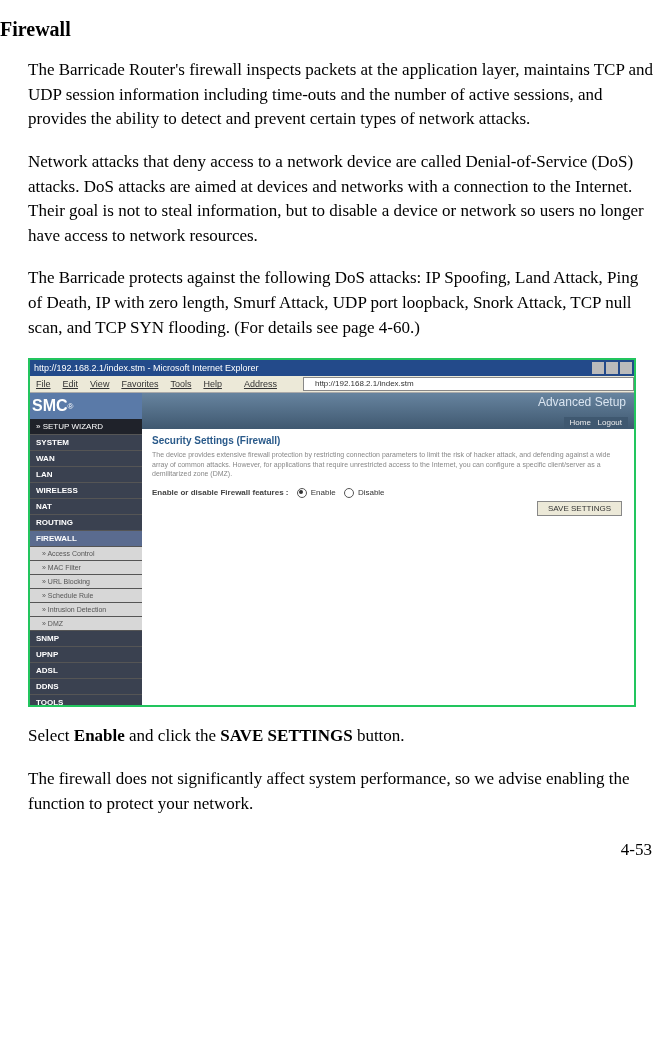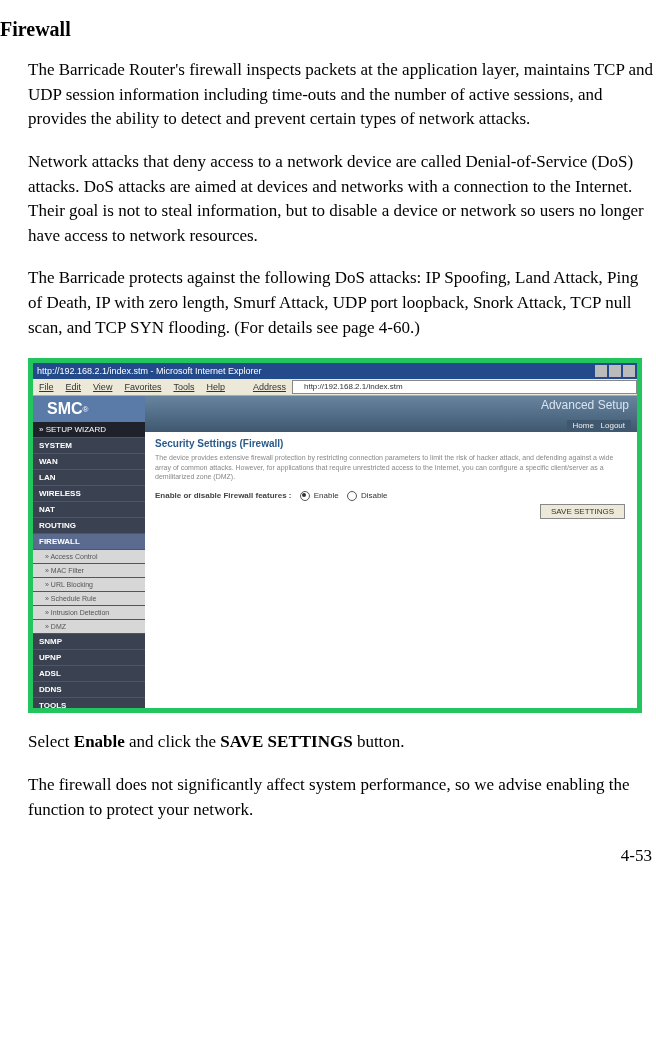--- a/index.html
+++ b/index.html
@@ -32,21 +32,21 @@
     margin-left: 28px;
     margin-right: 2px;
   }
   .para {
     font-size: 17px;
     line-height: 1.45;
     margin-bottom: 18px;
   }
   .screenshot {
     margin: 4px 0 16px 0;
-    border: 5px solid #22c55e;
+    border: 2px solid #22c55e;
     width: 604px;
     height: 345px;
     background: #7f1d1d;
     position: relative;
     font-family: Tahoma, Arial, sans-serif;
     font-size: 9px;
     overflow: hidden;
   }
   .ie-titlebar {
     background: #234a8a;
@@ -68,22 +68,22 @@
     font-size: 9px;
     color: #333;
     display: flex;
     align-items: center;
   }
   .ie-menubar span { padding: 0 6px; text-decoration: underline; }
   .ie-addr {
     flex: 1;
     display: flex;
     align-items: center;
-    gap: 0;
-    margin-left: 16px;
+    gap: 20px;
+    margin-left: 10px;
   }
   .ie-addr-label { color:#333; font-size:9px; }
   .ie-addr-box {
     flex:1;
     background:#fff;
     border:1px solid #888;
     height:12px;
     line-height:12px;
     font-size:8px;
     padding:0 11px;
@@ -98,21 +98,21 @@
   .sidebar {
     width: 112px;
     background: #2b2f36;
     color:#e8e8e8;
     display:flex;
     flex-direction:column;
   }
   .brand-area {
     background: #5a7aa8;
     color:#fff;
-    padding: 4px 14px;
+    padding: 4px 2px;
     height: 28px;
     display:flex;
     align-items:center;
   }
   .brand-text {
     font-weight: bold;
     font-size: 16px;
     color:#fff;
   }
   .brand-sup { font-size:8px; vertical-align: top; }

